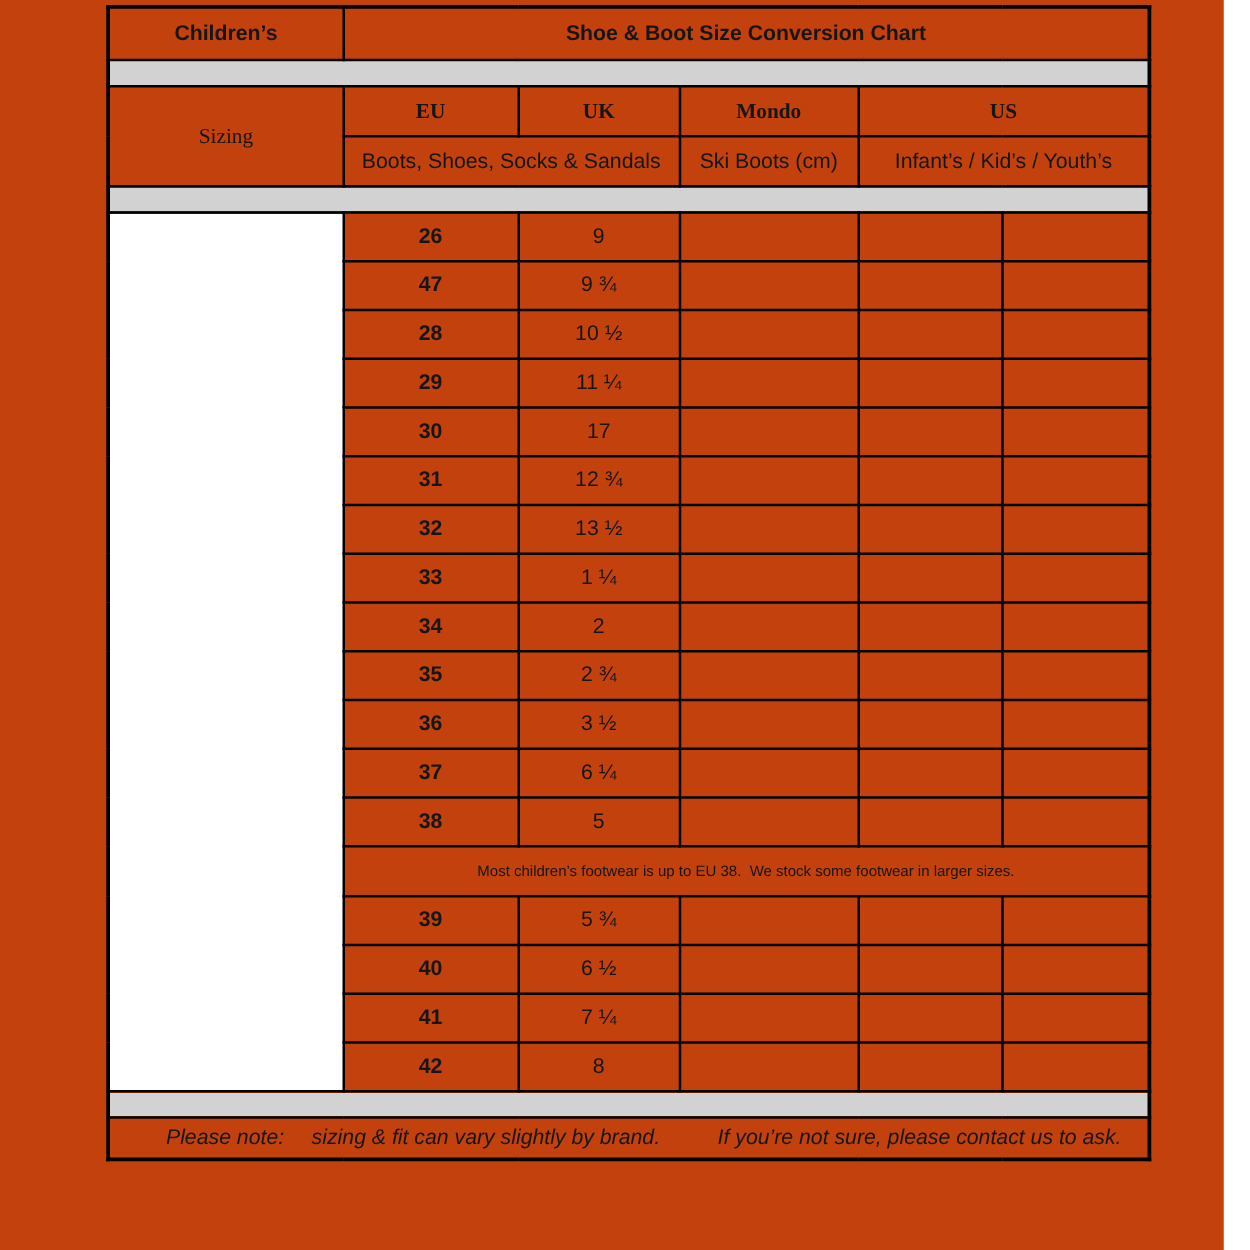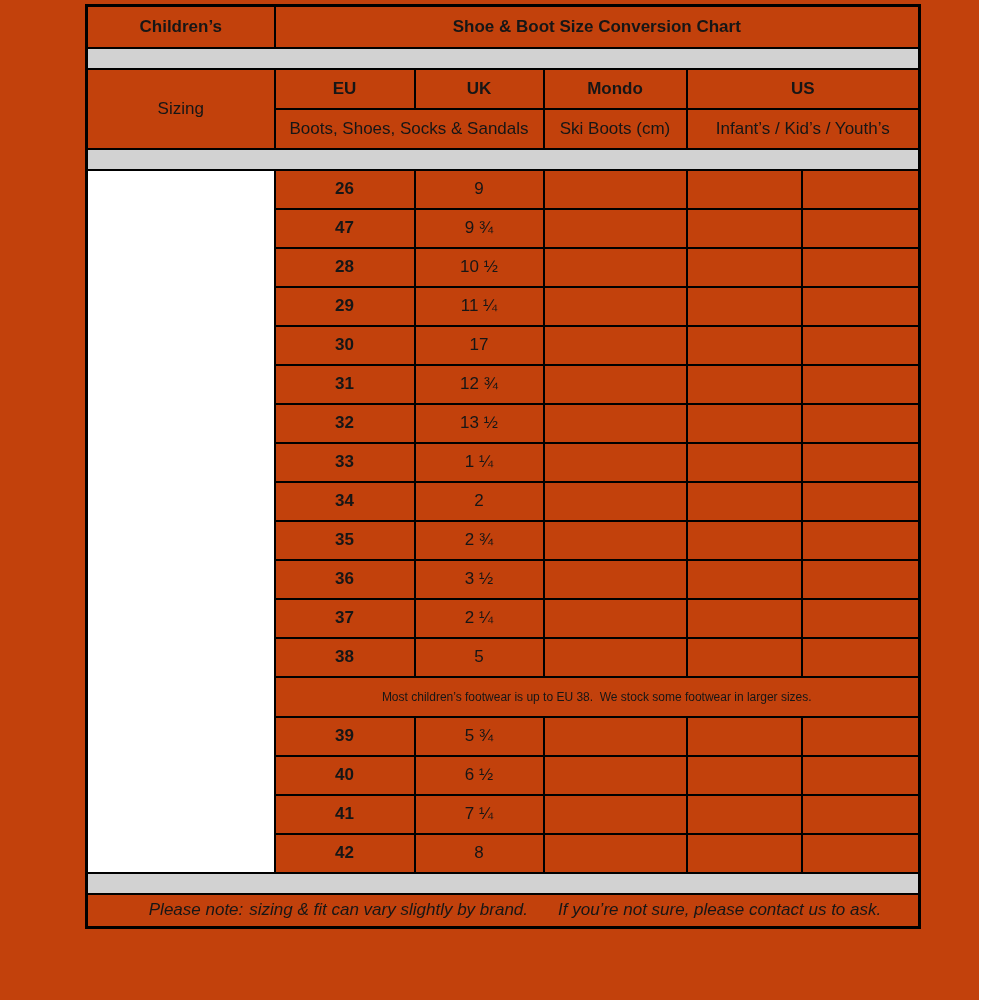--- a/index.html
+++ b/index.html
@@ -31,37 +31,37 @@
     padding: 0 4px;
     box-sizing: border-box;
     overflow: hidden;
   }
   tr.title-row td { height: 42px; font-weight: bold; font-size: 17px; }
   tr.band-row td {
     height: 21px;
     background: #d2d2d2;
     padding: 0;
   }
-  tr.head-row td { height: 40px; }
+  tr.head-row td { height: 40px; font-family: Liberation Serif, serif; }
   tr.subhead-row td { height: 40px; }
   td.bold { font-weight: bold; }
   tr.data-row td { height: 39px; }
   tr.data-row td.eu-val { font-weight: bold; border-radius: 18px; }
   tr.note-row td {
     height: 40px;
     font-size: 12px;
     white-space: pre-wrap;
   }
   tr.footer-row td {
     height: 34px;
     font-style: italic;
     font-size: 17px;
   }
   tr.footer-row .bi { font-weight: normal; font-style: italic; margin-left: 24px; }
-  tr.footer-row .ri { font-weight: normal; font-style: italic; margin: 0 6px; }
+  tr.footer-row .ri { font-weight: normal; font-style: italic; margin: 0 22px; }
   td.sizing-body { background: #ffffff; }
 </style>
 </head>
 <body>
 
 <div id="page">
   <table class="conv">
     <colgroup>
       <col style="width:188px">
       <col style="width:140px">
@@ -172,21 +172,21 @@
     </tr>
     <tr class="data-row">
       <td class="eu-val">36</td>
       <td>3 ½</td>
       <td></td>
       <td></td>
       <td></td>
     </tr>
     <tr class="data-row">
       <td class="eu-val">37</td>
-      <td>2 ¼</td>
+      <td>6 ¼</td>
       <td></td>
       <td></td>
       <td></td>
     </tr>
     <tr class="data-row">
       <td class="eu-val">38</td>
       <td>5</td>
       <td></td>
       <td></td>
       <td></td>

